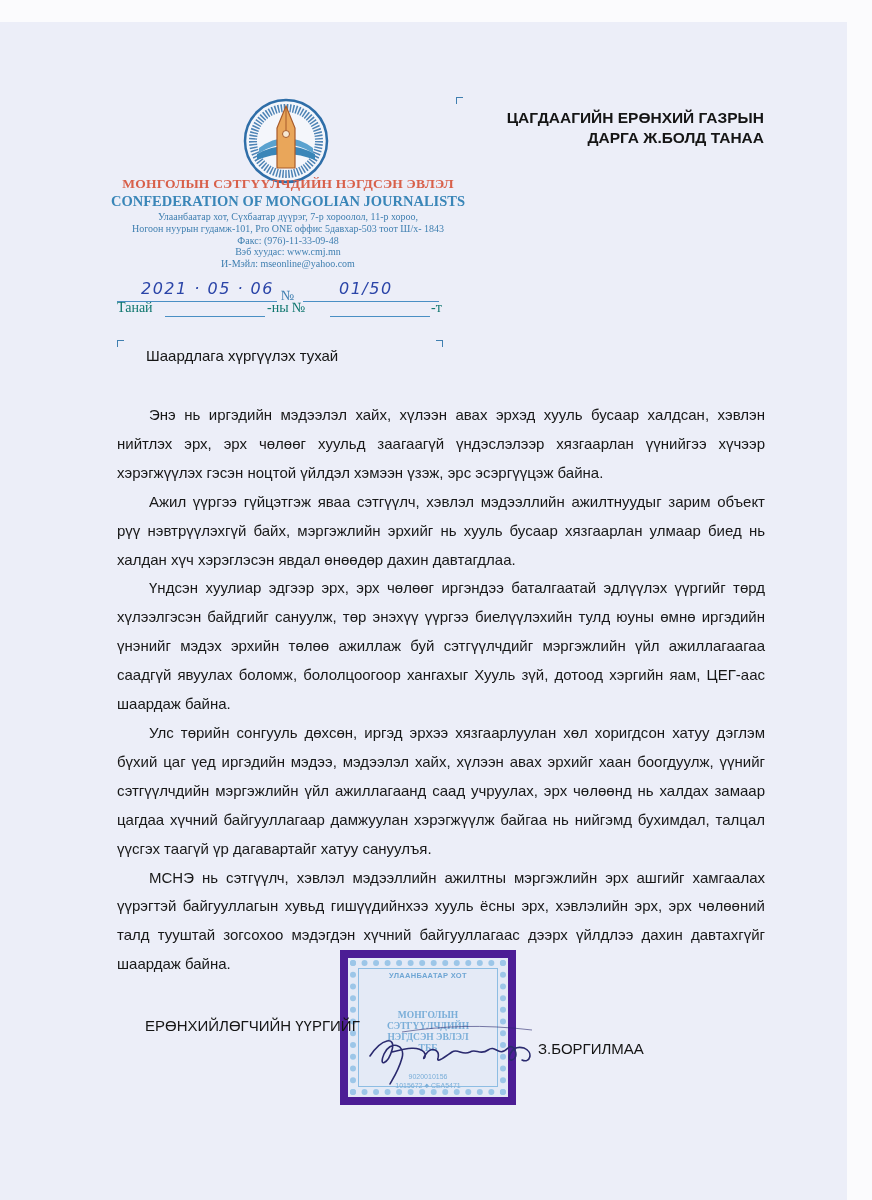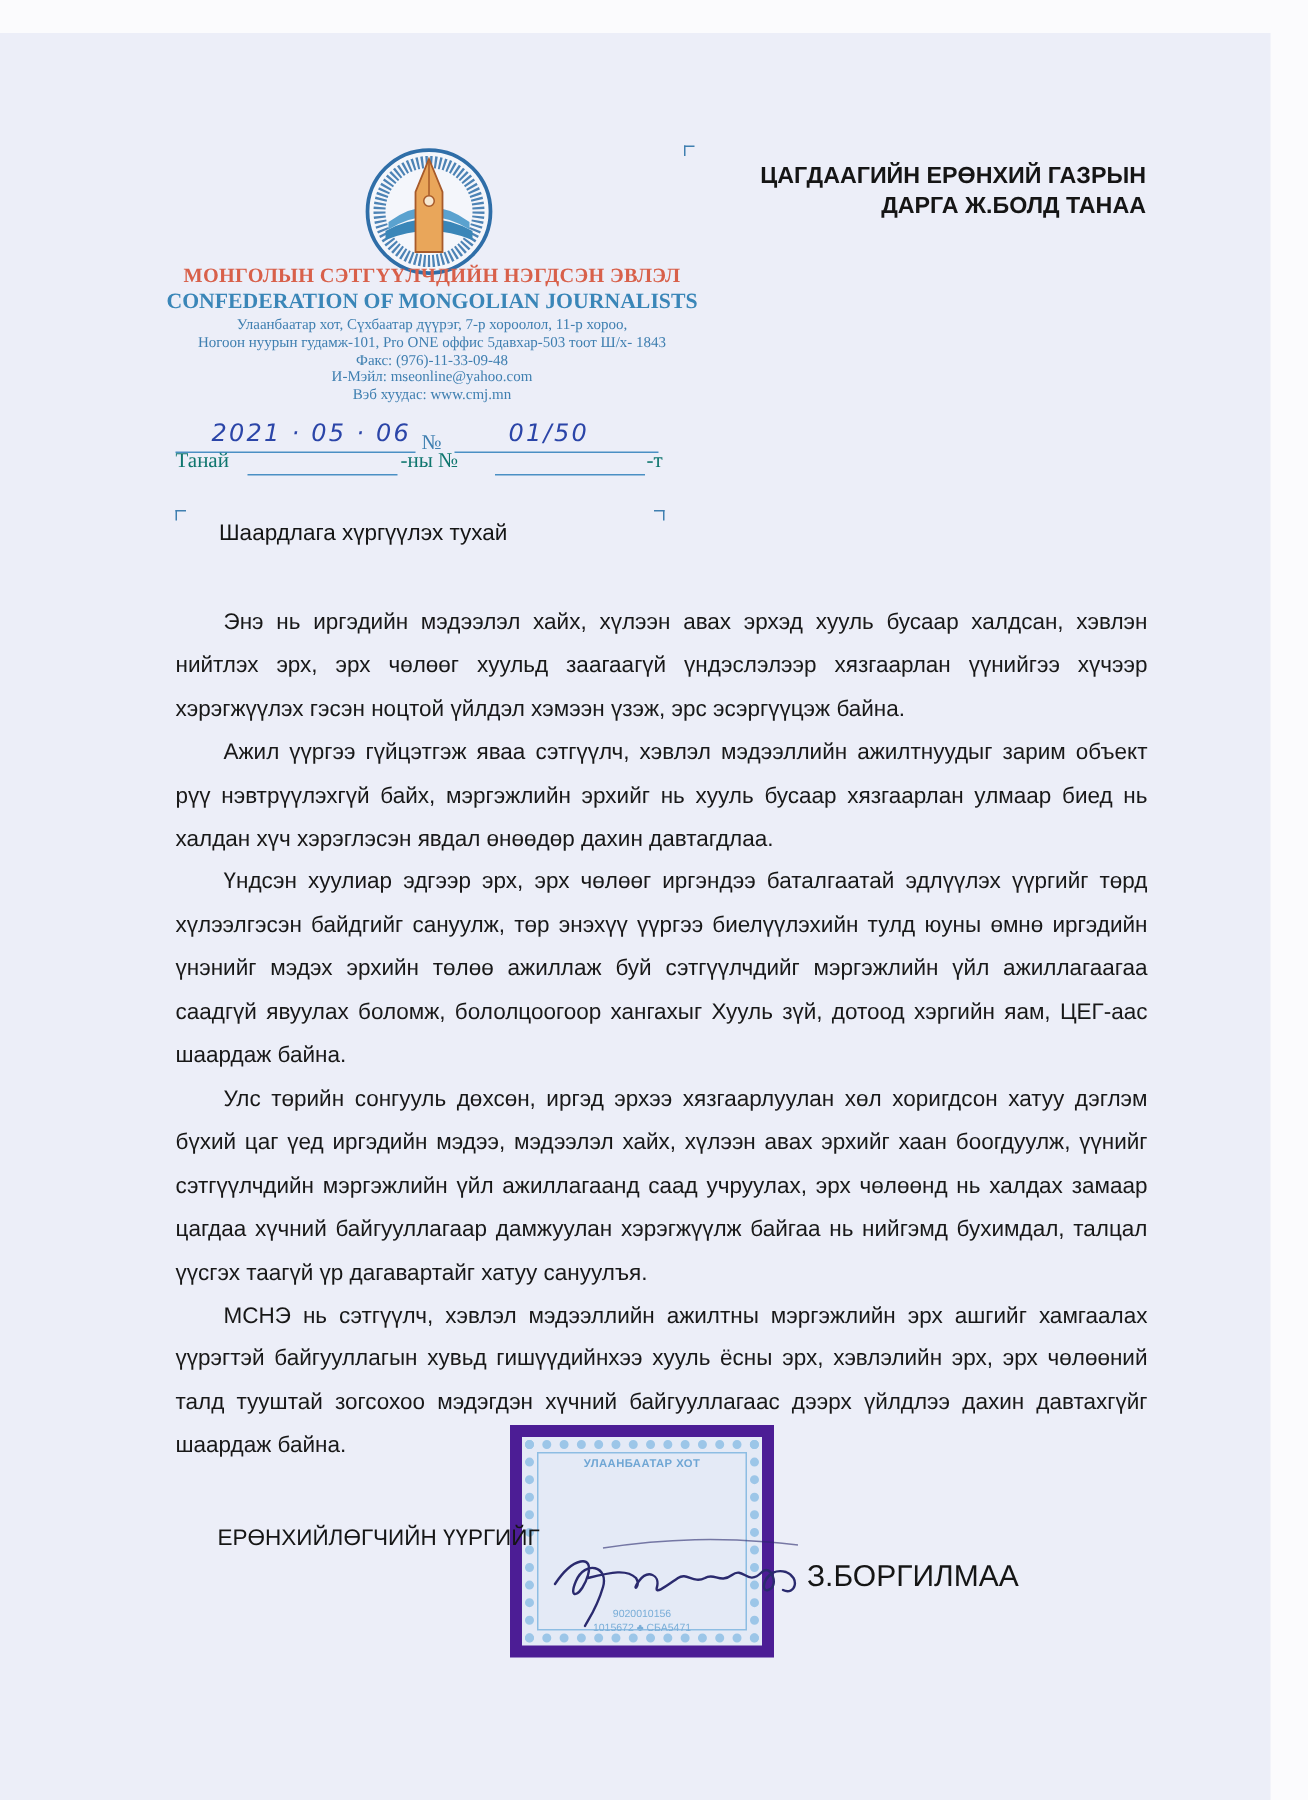--- a/index.html
+++ b/index.html
@@ -66,21 +66,21 @@
   
   .body-text {
     left: 117px; top: 401px; width: 648px;
     font-size: 15px; line-height: 28.9px; color: #181818;
     text-align: justify;
   }
   .body-text p { margin: 0; text-indent: 32px; }
 
   
   .sig-title { left: 145px; top: 1012px; font-size: 15px; line-height: 28px; color: #151515; }
-  .sig-name { left: 538px; top: 1040px; font-size: 20px; color: #151515; }
+  .sig-name { left: 538px; top: 1040px; font-size: 15px; color: #151515; }
 
   
   .stamp {
     left: 340px; top: 950px; width: 176px; height: 155px;
     border: 8px solid #4c1d95; box-sizing: border-box;
     background: rgba(170, 205, 235, 0.12);
   }
   .stamp-inner {
     position: absolute; left: 10px; top: 10px; right: 10px; bottom: 10px;
     border: 1px solid #8dbde3;
@@ -112,22 +112,22 @@
     <circle cx="43" cy="36" r="3.5" fill="#f6e8d2" stroke="#a75a2a" stroke-width="1"></circle>
     <line x1="43" y1="10" x2="43" y2="32" stroke="#a75a2a" stroke-width="1"></line>
   </svg>
 </div>
 <div class="abs org-mn">МОНГОЛЫН СЭТГҮҮЛЧДИЙН НЭГДСЭН ЭВЛЭЛ</div>
 <div class="abs org-en">CONFEDERATION OF MONGOLIAN JOURNALISTS</div>
 <div class="abs contact">
   <div>Улаанбаатар хот, Сүхбаатар дүүрэг, 7-р хороолол, 11-р хороо,</div>
   <div>Ногоон нуурын гудамж-101, Pro ONE оффис 5давхар-503 тоот Ш/х- 1843</div>
   <div>Факс: (976)-11-33-09-48</div>
+  <div>Вэб хуудас: www.cmj.mn</div>
   <div>И-Мэйл: mseonline@yahoo.com</div>
-  <div>Вэб хуудас: www.cmj.mn</div>
 </div>
 
 <div class="abs ref-row">
   <span class="hand date">2021 · 05 · 06</span>
   <div class="ref-line1"></div>
   <span class="ref-no">№</span>
   <span class="hand num">01/50</span>
   <div class="ref-line2"></div>
 </div>
 <div class="abs your-row">
@@ -153,20 +153,26 @@
   <p>Ажил үүргээ гүйцэтгэж яваа сэтгүүлч, хэвлэл мэдээллийн ажилтнуудыг зарим объект рүү нэвтрүүлэхгүй байх, мэргэжлийн эрхийг нь хууль бусаар хязгаарлан улмаар биед нь халдан хүч хэрэглэсэн явдал өнөөдөр дахин давтагдлаа.</p>
   <p>Үндсэн хуулиар эдгээр эрх, эрх чөлөөг иргэндээ баталгаатай эдлүүлэх үүргийг төрд хүлээлгэсэн байдгийг сануулж, төр энэхүү үүргээ биелүүлэхийн тулд юуны өмнө иргэдийн үнэнийг мэдэх эрхийн төлөө ажиллаж буй сэтгүүлчдийг мэргэжлийн үйл ажиллагаагаа саадгүй явуулах боломж, бололцоогоор хангахыг Хууль зүй, дотоод хэргийн яам, ЦЕГ-аас шаардаж байна.</p>
   <p>Улс төрийн сонгууль дөхсөн, иргэд эрхээ хязгаарлуулан хөл хоригдсон хатуу дэглэм бүхий цаг үед иргэдийн мэдээ, мэдээлэл хайх, хүлээн авах эрхийг хаан боогдуулж, үүнийг сэтгүүлчдийн мэргэжлийн үйл ажиллагаанд саад учруулах, эрх чөлөөнд нь халдах замаар цагдаа хүчний байгууллагаар дамжуулан хэрэгжүүлж байгаа нь нийгэмд бухимдал, талцал үүсгэх таагүй үр дагавартайг хатуу сануулъя.</p>
   <p>МСНЭ нь сэтгүүлч, хэвлэл мэдээллийн ажилтны мэргэжлийн эрх ашгийг хамгаалах үүрэгтэй байгууллагын хувьд гишүүдийнхээ хууль ёсны эрх, хэвлэлийн эрх, эрх чөлөөний талд тууштай зогсохоо мэдэгдэн хүчний байгууллагаас дээрх үйлдлээ дахин давтахгүйг шаардаж байна.</p>
 </div>
 
 <div class="abs stamp">
   <div class="stamp-pattern"></div>
   <div class="stamp-inner"></div>
   <div class="stamp-city">УЛААНБААТАР ХОТ</div>
+  <div class="stamp-org">
+    <div>МОНГОЛЫН</div>
+    <div>СЭТГҮҮЛЧДИЙН</div>
+    <div>НЭГДСЭН ЭВЛЭЛ</div>
+    <div>ТББ</div>
+  </div>
   <div class="stamp-code">
     <div>9020010156</div>
     <div>1015672 ♣ СБА5471</div>
   </div>
 </div>
 
 <div class="abs sig-title">
   <div>ЕРӨНХИЙЛӨГЧИЙН ҮҮРГИЙГ</div>
 </div>
 <div class="abs signature">

